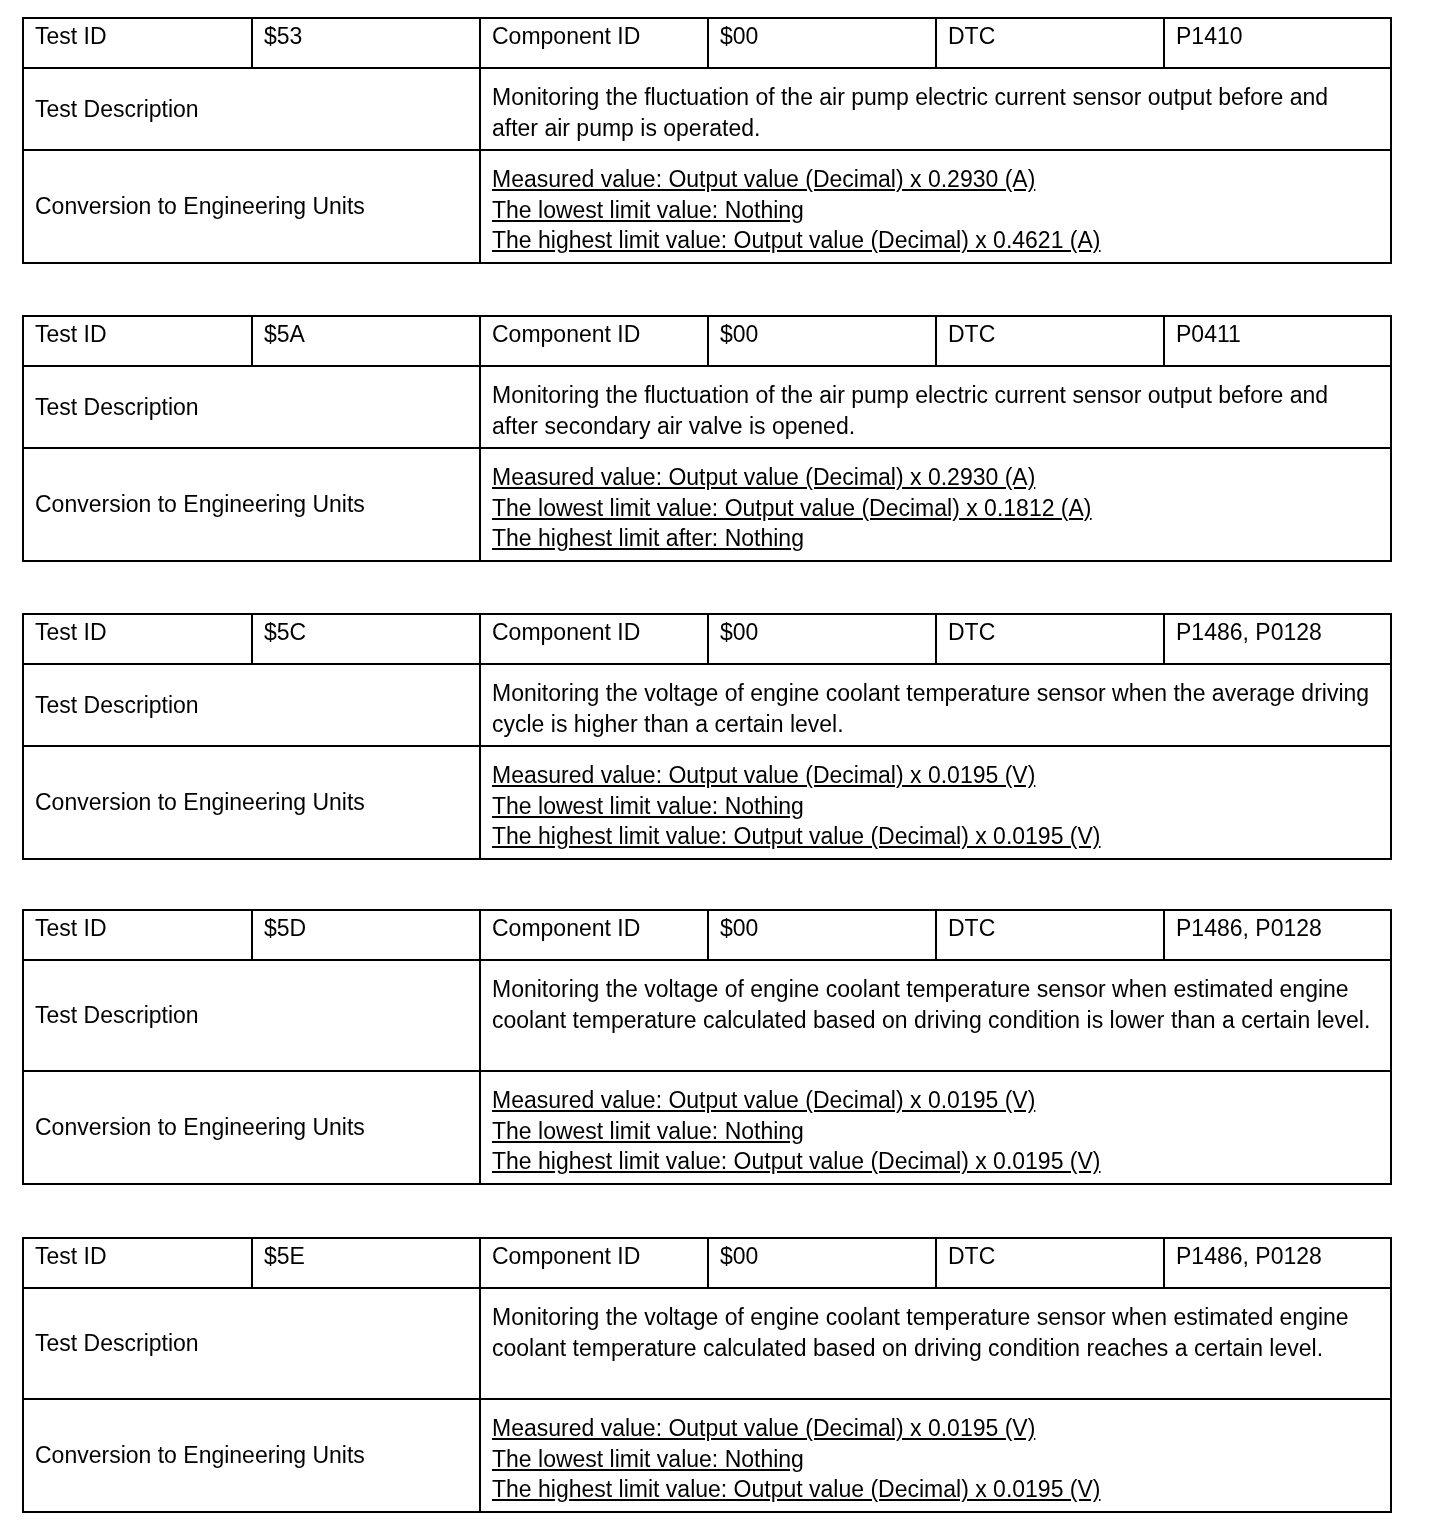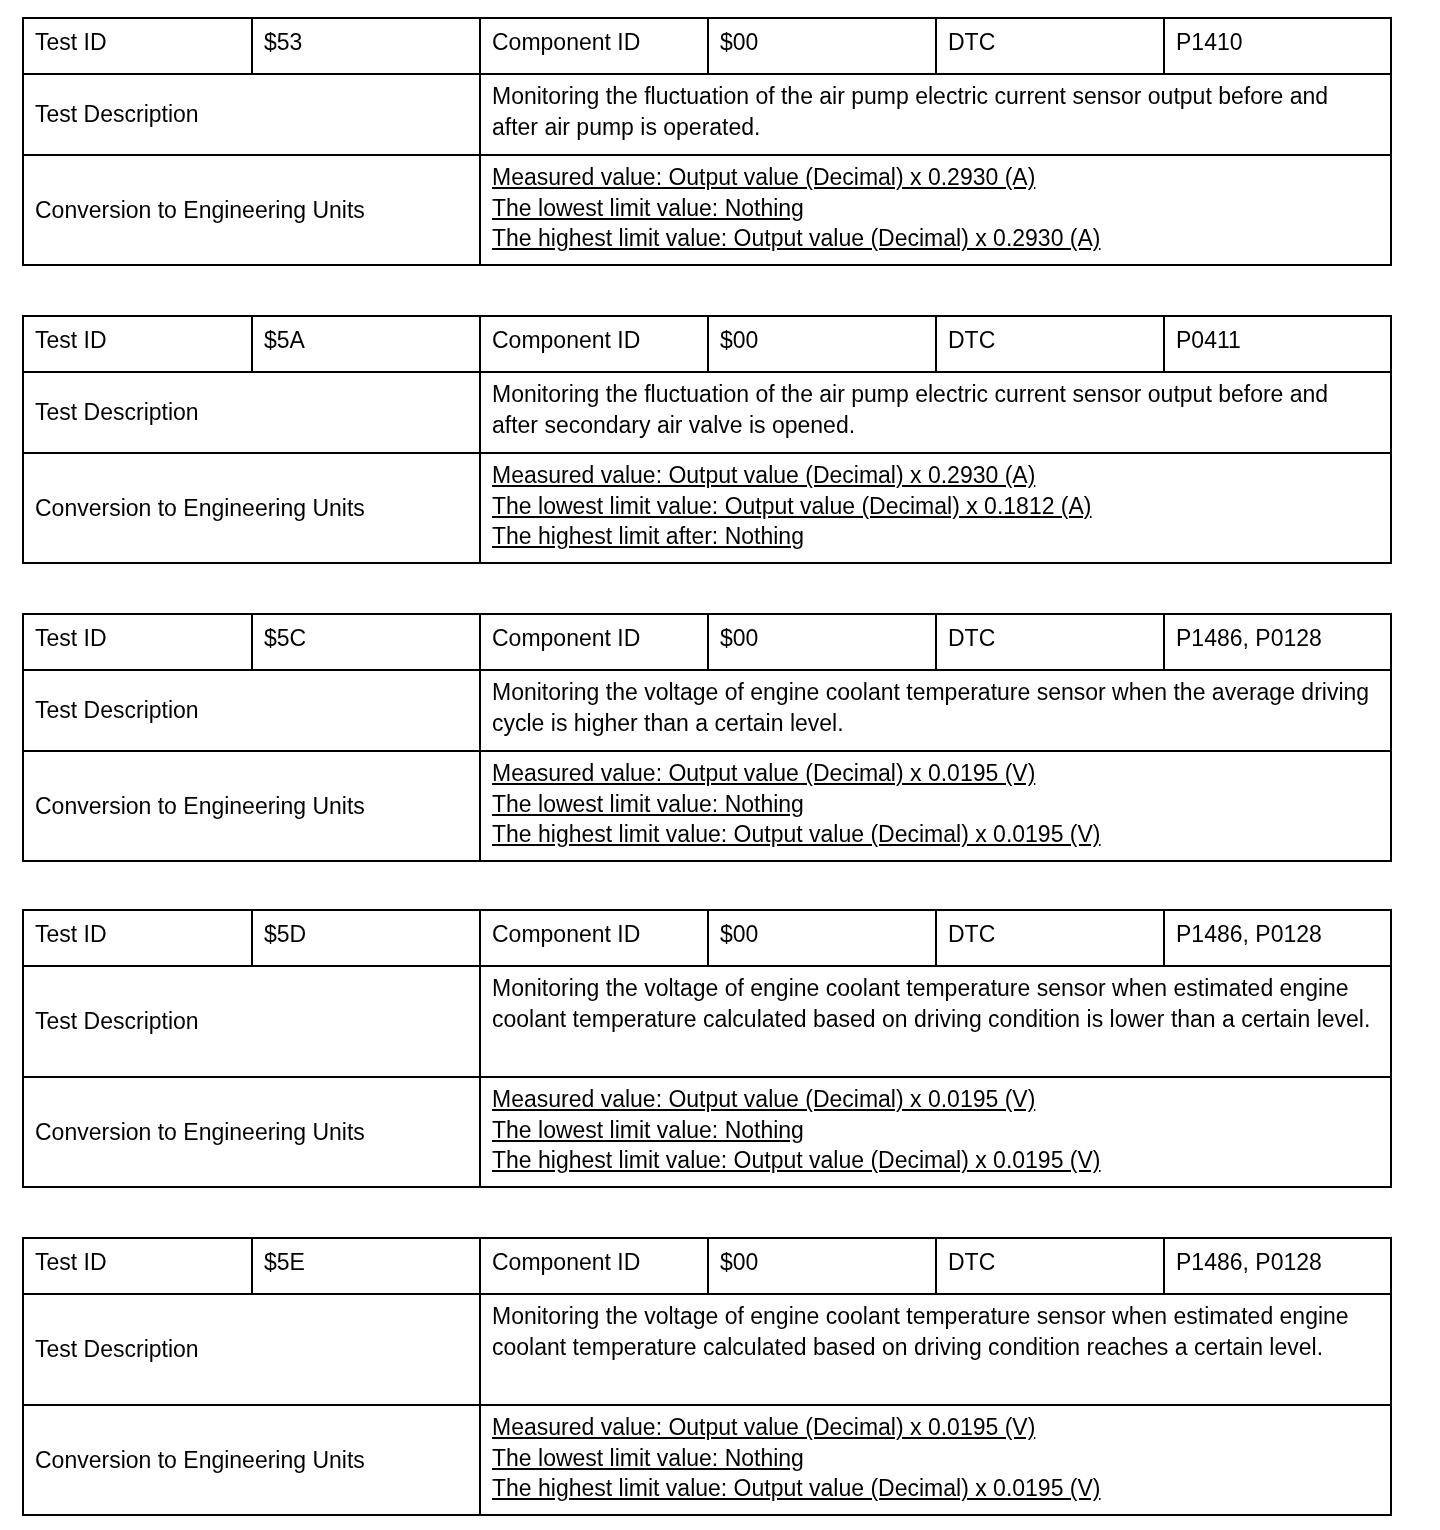--- a/index.html
+++ b/index.html
@@ -25,27 +25,27 @@
     }
     .tbl td {
       border: 2px solid #000000;
       padding: 0 11px;
       vertical-align: middle;
       text-align: left;
     }
     .tbl tr.hdr td {
       height: 46px;
       vertical-align: top;
-      padding-top: 8px;
+      padding-top: 2px;
       padding-bottom: 0;
       line-height: 30px;
     }
     .tbl td.val {
       vertical-align: top;
-      padding-top: 6px;
+      padding-top: 13px;
       padding-bottom: 6px;
     }
     .tbl td.lbl {
       vertical-align: middle;
       margin-top: 24px;
     }
     .line { display: block; white-space: nowrap; text-decoration: underline; }
     .wrap { display: block; white-space: normal; }
   </style>
 </head>
@@ -73,21 +73,21 @@
     <td colspan="2" class="lbl">Test Description</td>
     <td colspan="4" class="val">
           <span class="wrap">Monitoring the fluctuation of the air pump electric current sensor output before and after air pump is operated.</span>
         </td>
   </tr>
   <tr style="height:110px">
     <td colspan="2" class="lbl">Conversion to Engineering Units</td>
     <td colspan="4" class="val">
       <span class="line">Measured value: Output value (Decimal) x 0.2930 (A)</span>
       <span class="line">The lowest limit value: Nothing</span>
-      <span class="line">The highest limit value: Output value (Decimal) x 0.2930 (A)</span>
+      <span class="line">The highest limit value: Output value (Decimal) x 0.4621 (A)</span>
     </td>
   </tr>
 </tbody>
   </table>
 
 <table class="tbl" style="top:315px;">
   <colgroup>
       <col style="width:229px">
       <col style="width:228px">
       <col style="width:228px">

